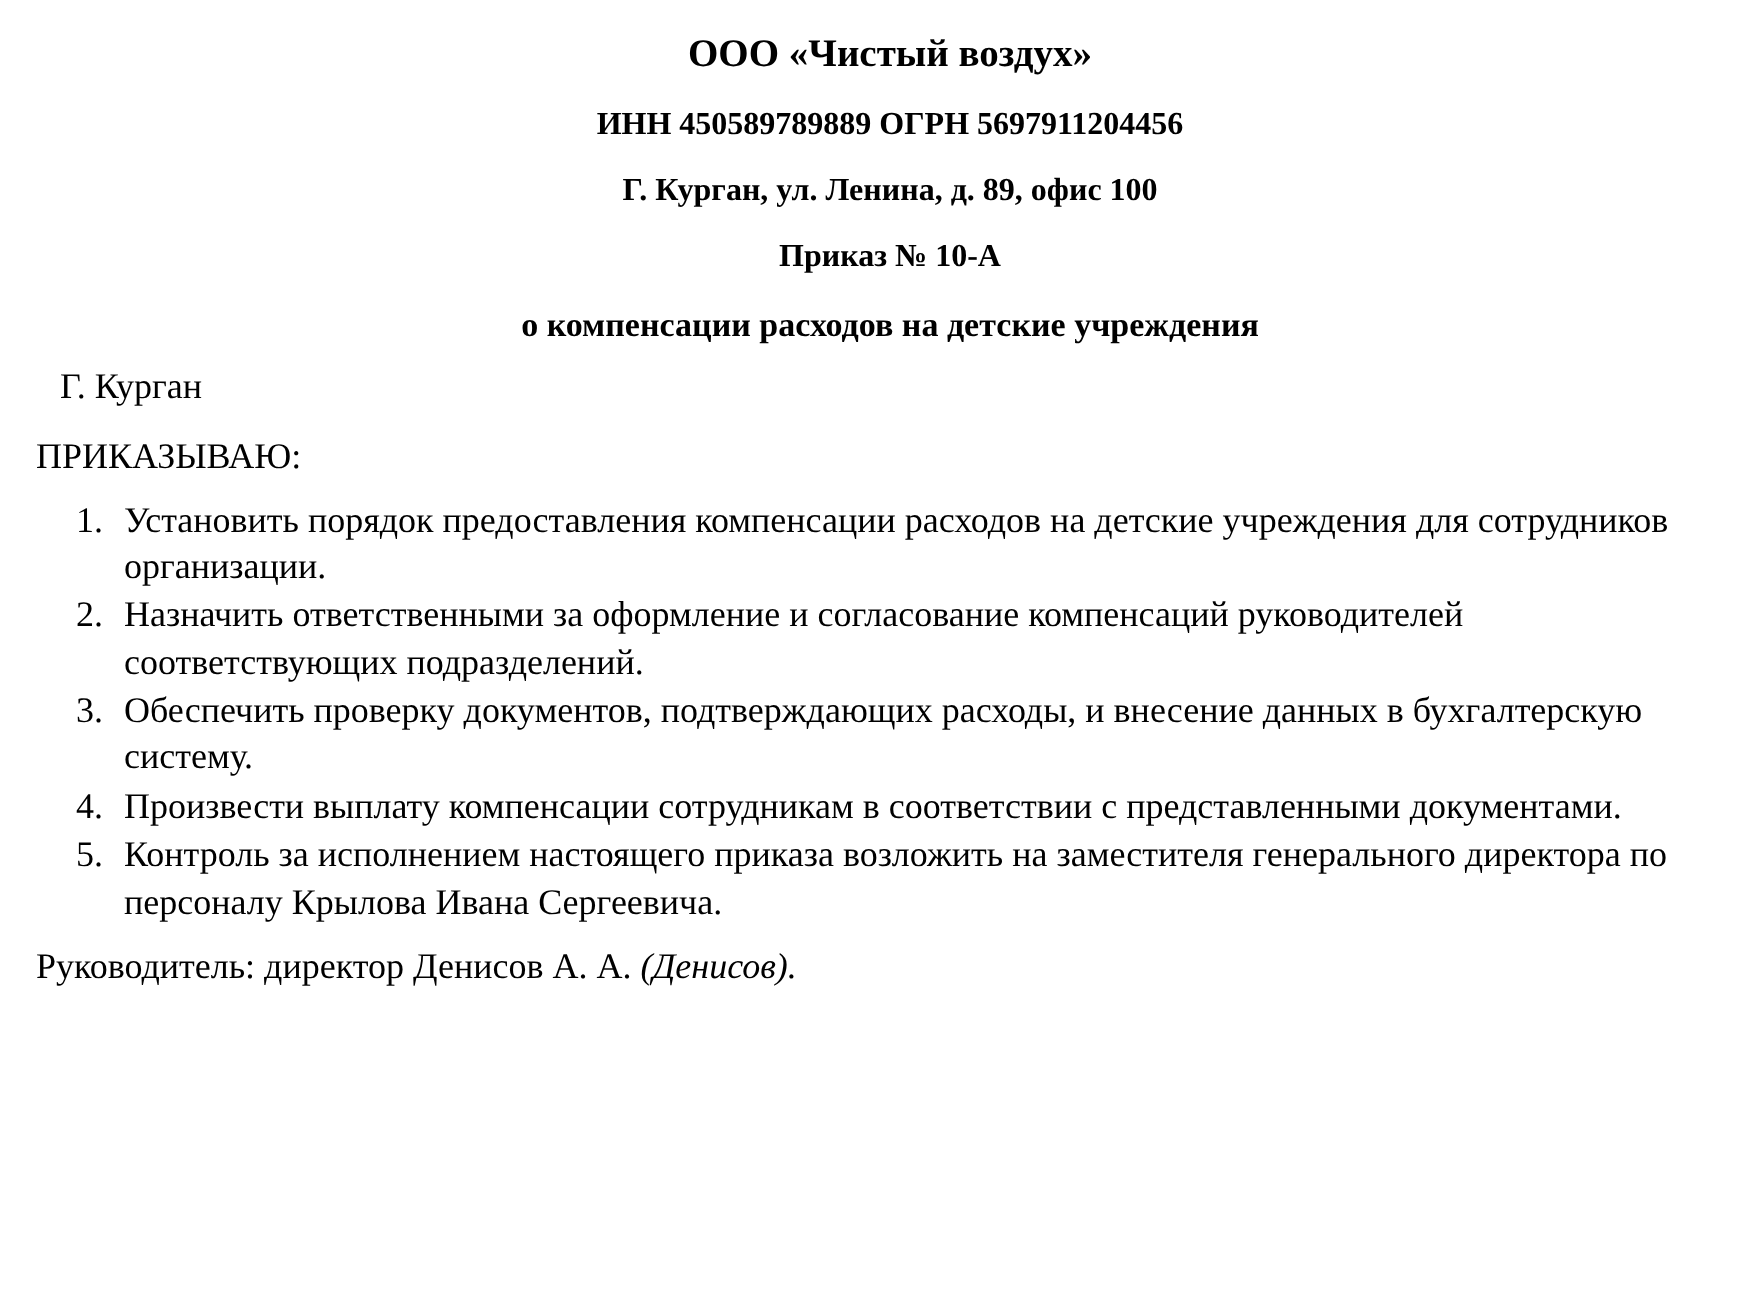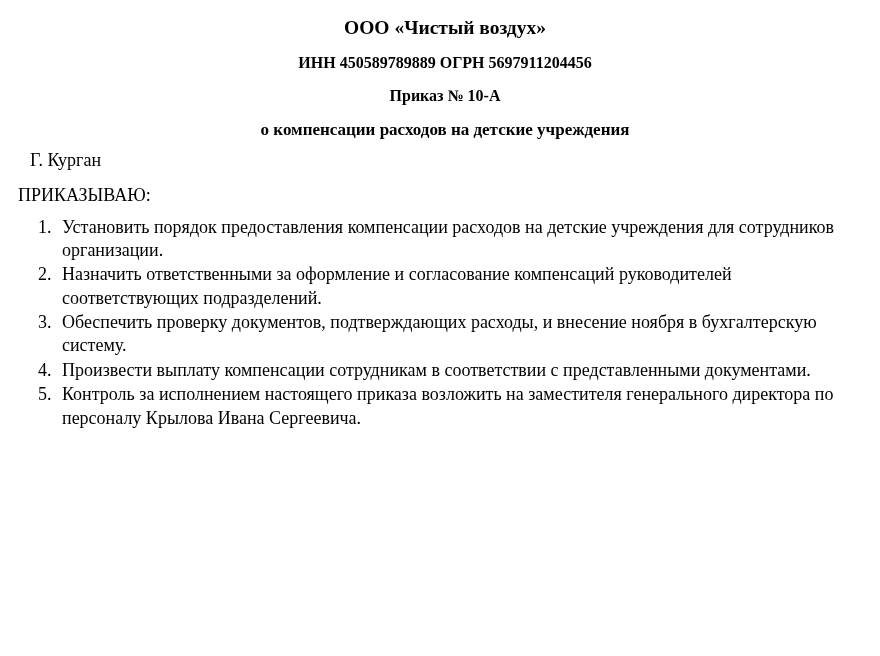--- a/index.html
+++ b/index.html
@@ -72,33 +72,37 @@
   }
 </style>
 </head>
 <body>
 
 <div class="page">
 
   <div class="header-block">
     <div class="header-line org">ООО «Чистый воздух»</div>
     <div class="header-line">ИНН 450589789889 ОГРН 5697911204456</div>
+    <div class="header-line">Г. Курган, ул. Ленина, д. 89, офис 100</div>
     <div class="header-line">Приказ № 10-А</div>
     <div class="header-line subject">о компенсации расходов на детские учреждения</div>
   </div>
 
   <div class="meta-row">
     <span>Г. Курган</span>
   </div>
 
 
   <p class="order-word">ПРИКАЗЫВАЮ:</p>
 
   <ol class="items">
     <li>Установить порядок предоставления компенсации расходов на детские учреждения для сотрудников организации.</li>
     <li>Назначить ответственными за оформление и согласование компенсаций руководителей соответствующих подразделений.</li>
-    <li>Обеспечить проверку документов, подтверждающих расходы, и внесение ноября в бухгалтерскую систему.</li>
+    <li>Обеспечить проверку документов, подтверждающих расходы, и внесение данных в бухгалтерскую систему.</li>
     <li>Произвести выплату компенсации сотрудникам в соответствии с представленными документами.</li>
     <li>Контроль за исполнением настоящего приказа возложить на заместителя генерального директора по персоналу Крылова Ивана Сергеевича.</li>
   </ol>
 
+  <div class="footer-line">
+    <span>Руководитель: директор Денисов А. А. </span><em>(Денисов).</em>
+  </div>
 
 </div>
 
 </body></html>

